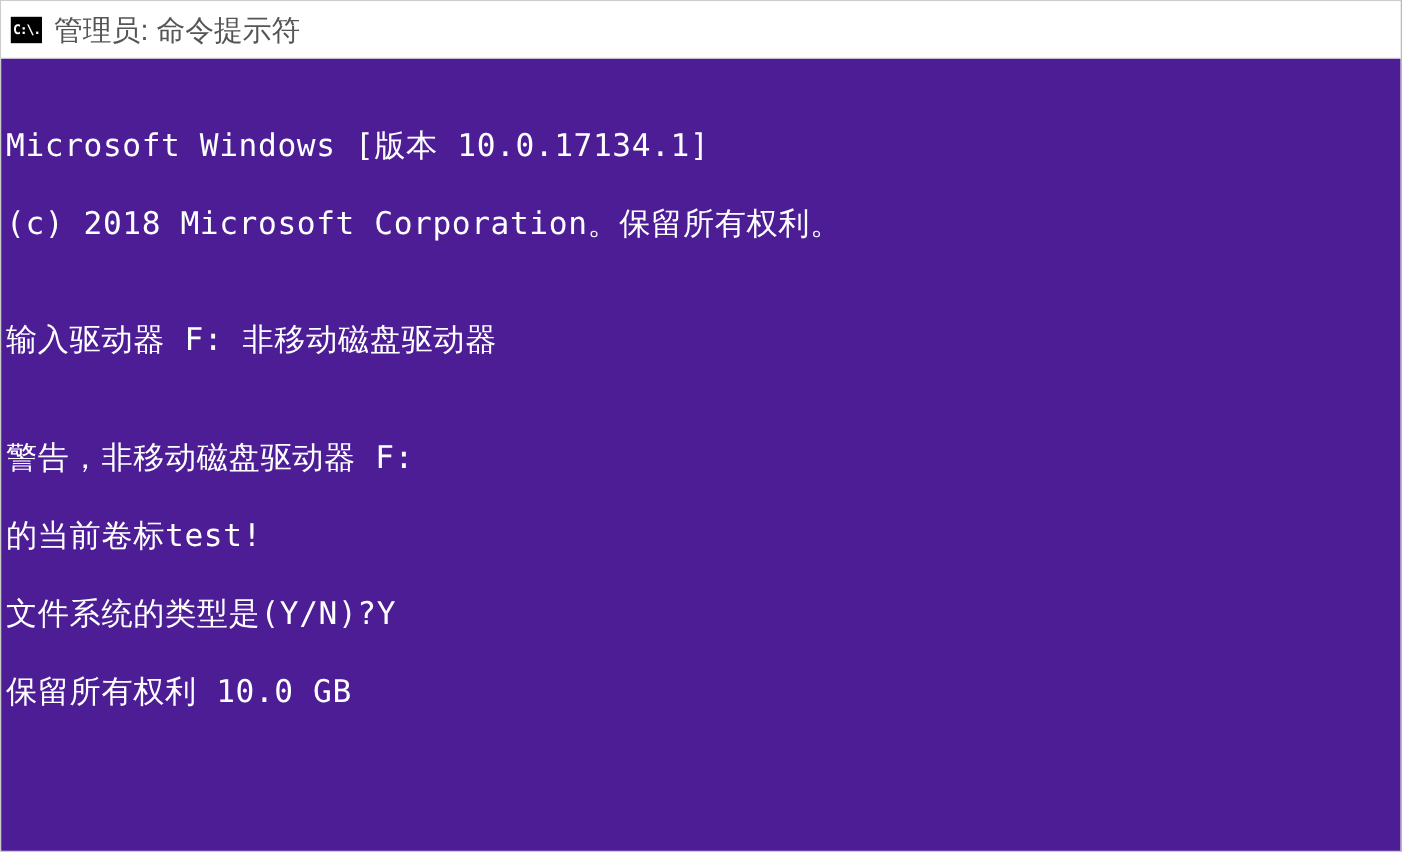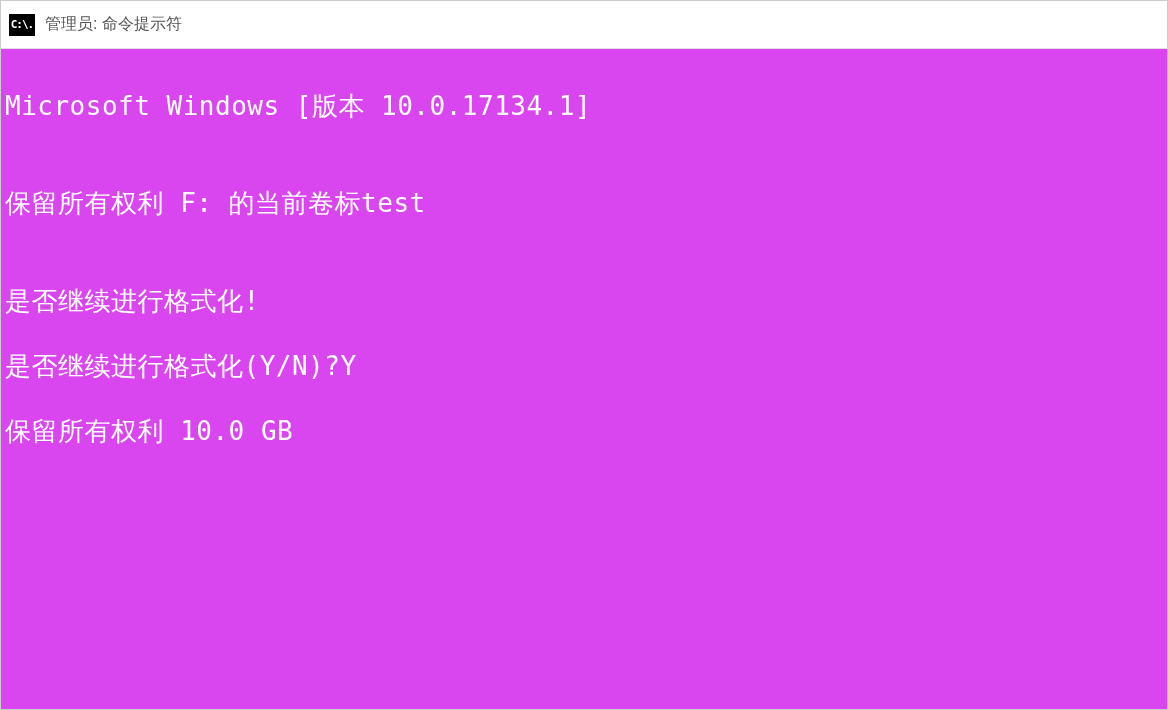--- a/index.html
+++ b/index.html
@@ -38,28 +38,28 @@
       align-items: center;
       justify-content: center;
       color: #ffffff;
       font-size: 11px;
       font-family: "Consolas", monospace;
       font-weight: bold;
       letter-spacing: -1px;
     }
     .titlebar-text {
       color: #555555;
-      font-size: 16px;
+      font-size: 24px;
       font-family: "Microsoft YaHei", "SimSun", sans-serif;
     }
     .terminal {
       flex: 1;
-      background: #d946ef;
+      background: #4c1d95;
       color: #ffffff;
-      padding: 8px 4px;
+      padding: 24px 4px;
       font-size: 26px;
       line-height: 1.25;
       font-family: "NSimSun", "SimSun", "Consolas", monospace;
       white-space: pre;
       overflow: hidden;
       letter-spacing: 0.5px;
     }
     .terminal-line {
       display: block;
     }
@@ -67,25 +67,27 @@
 </head>
 <body>
 
 <div class="window">
   <div class="titlebar">
     <div class="titlebar-icon">C:\.</div>
     <div class="titlebar-text">管理员: 命令提示符</div>
   </div>
   <div class="terminal">
 <span class="terminal-line">Microsoft Windows [版本 10.0.17134.1]</span>
+<span class="terminal-line">(c) 2018 Microsoft Corporation。保留所有权利。</span>
 <span class="terminal-line"></span>
-<span class="terminal-line">保留所有权利 F: 的当前卷标test</span>
+<span class="terminal-line">输入驱动器 F: 非移动磁盘驱动器</span>
 <span class="terminal-line"></span>
-<span class="terminal-line">是否继续进行格式化!</span>
-<span class="terminal-line">是否继续进行格式化(Y/N)?Y</span>
+<span class="terminal-line">警告，非移动磁盘驱动器 F:</span>
+<span class="terminal-line">的当前卷标test!</span>
+<span class="terminal-line">文件系统的类型是(Y/N)?Y</span>
 <span class="terminal-line">保留所有权利 10.0 GB</span>
 
 
 
 
 
 <span class="terminal-line"></span>
 
   </div>
 </div>

